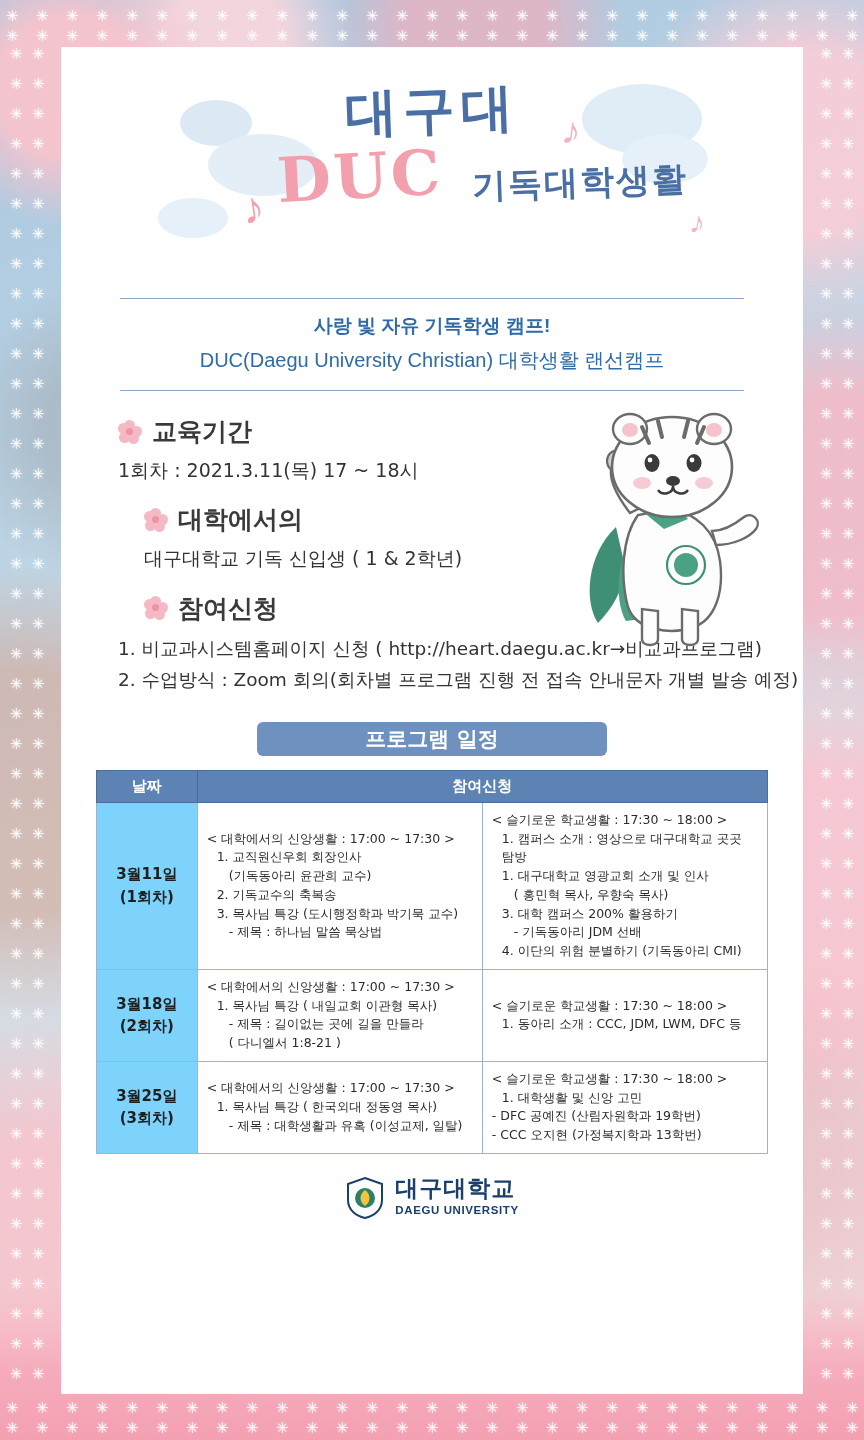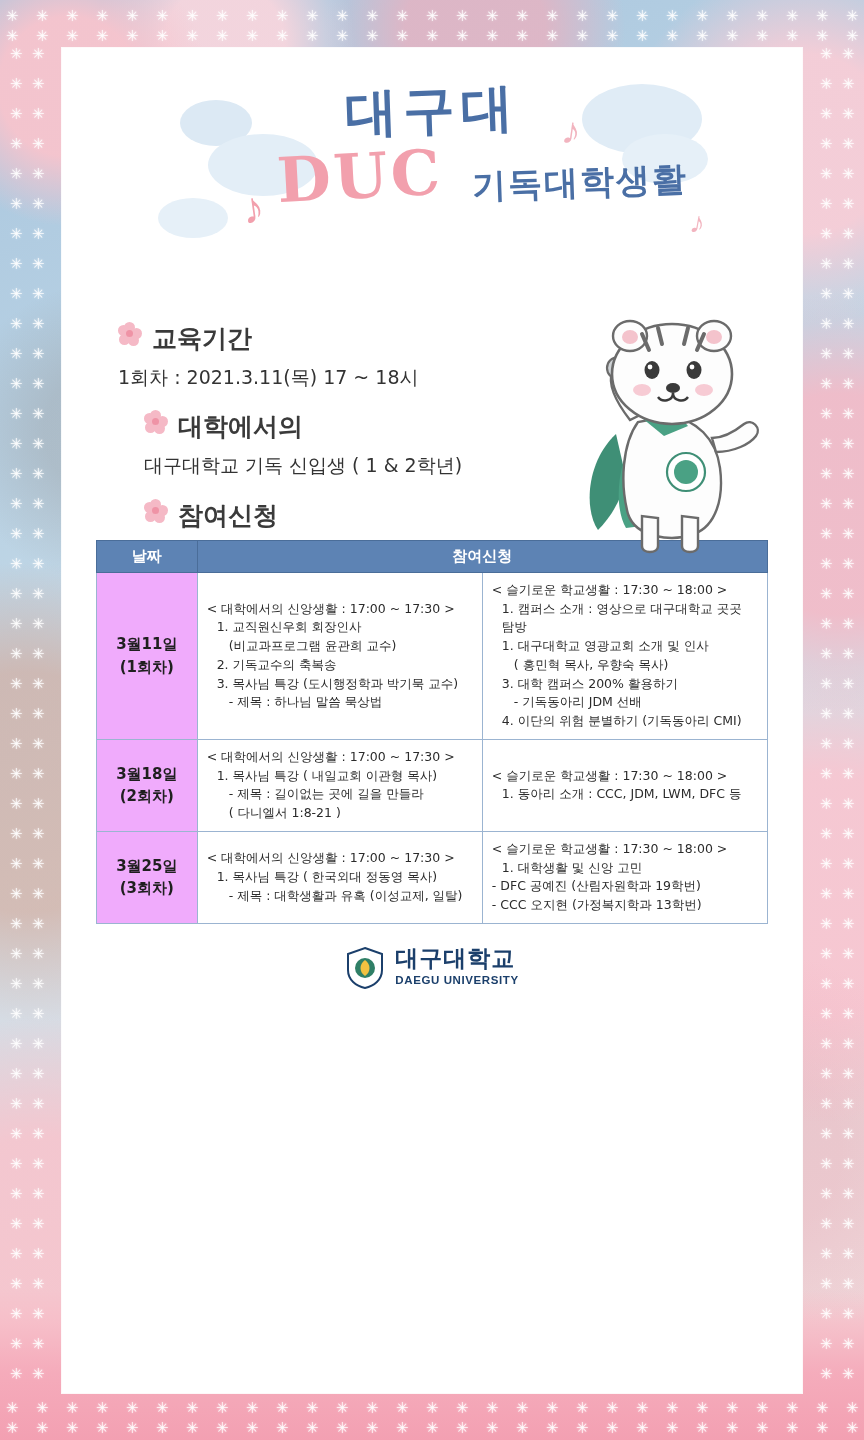--- a/index.html
+++ b/index.html
@@ -90,21 +90,21 @@
   #subtitle{
     margin:0 58px;padding:14px 0 16px;
     border-top:1.5px solid #8aa9c9;border-bottom:1.5px solid #8aa9c9;
     text-align:center;color:#2f5c94;
   }
   #subtitle .l1{font-size:19px;font-weight:700;color:#2f6ba8;margin-bottom:8px}
   #subtitle .l2{font-size:20px;color:#2f6ba8}
 
   
   #info{padding:24px 0 0 0;position:relative}
-  .sec-head{display:flex;align-items:flex-start;gap:10px;margin:0 0 8px 56px}
+  .sec-head{display:flex;align-items:center;gap:10px;margin:0 0 8px 56px}
   .sec-head.indent{margin-left:82px}
   .blossom{width:24px;height:24px;position:relative;flex:0 0 auto}
   .blossom i{position:absolute;width:11px;height:11px;border-radius:50%;background:#f5b9c6;display:block}
   .blossom i:nth-child(1){left:6px;top:0}
   .blossom i:nth-child(2){left:13px;top:6px}
   .blossom i:nth-child(3){left:10px;top:13px}
   .blossom i:nth-child(4){left:1px;top:12px}
   .blossom i:nth-child(5){left:0px;top:3px}
   .blossom b{position:absolute;left:8px;top:8px;width:7px;height:7px;border-radius:50%;background:#ef93a6}
   .sec-title{font-size:25px;font-weight:700;color:#3a3a3a;font-family:"DejaVu Sans",sans-serif}
@@ -120,21 +120,21 @@
     margin:26px auto 14px;width:350px;height:34px;border-radius:6px;
     background:#6f91bf;color:#fff;font-size:21px;font-weight:700;
     display:flex;align-items:center;justify-content:center;
     font-family:"DejaVu Sans",sans-serif;
   }
   table{border-collapse:collapse;margin:0 auto;width:672px;
         font-family:"DejaVu Sans",sans-serif;}
   th{background:#5d83b4;color:#fff;font-size:15px;font-weight:700;
      border:1px solid #4a6d99;padding:6px 4px;}
   td{border:1px solid #9bb4d1;vertical-align:middle;font-size:12.5px;color:#2b2b2b;line-height:1.5;padding:8px 9px;background:#fff}
-  td.date{width:86px;text-align:center;font-size:15px;font-weight:700;color:#1f1f1f;background:#f0abfc}
+  td.date{width:86px;text-align:center;font-size:15px;font-weight:700;color:#1f1f1f;background:#7dd3fc}
   td.colA{width:282px}
   td.colB{width:282px}
   .cell p{margin:0}
   .ind1{padding-left:10px}
   .ind2{padding-left:22px}
 
   
   #footerLogo{display:flex;align-items:center;justify-content:center;gap:10px;margin-top:22px}
   #footerLogo .shield{width:40px;height:44px;position:relative}
   #footerLogo .txt .ko{font-family:"DejaVu Sans",sans-serif;font-size:23px;font-weight:700;color:#1b3f6b;letter-spacing:1px;line-height:1}
@@ -466,20 +466,24 @@
 
     <div class="title-ko">대구대</div>
     <div class="title-duc">DUC</div>
     <div class="title-sub">기독대학생활</div>
 
     <div class="note n1">♪</div>
     <div class="note n2">♪</div>
     <div class="note n3">♪</div>
   </div>
 
+  <div id="subtitle">
+    <div class="l1">사랑 빛 자유 기독학생 캠프!</div>
+    <div class="l2">DUC(Daegu University Christian) 대학생활 랜선캠프</div>
+  </div>
 
   <div id="info">
 
     <div id="mascot">
       <svg viewBox="0 0 230 270" width="230" height="270">
 
         <path d="M70 132 C40 160 38 208 52 228 C66 214 76 196 80 176 Z" fill="#3f8f76"></path>
         <path d="M92 128 C70 160 68 206 80 226 L112 222 C100 190 100 156 104 132 Z" fill="#4aa184"></path>
 
         <path d="M92 120 C76 142 74 182 82 212 C90 236 126 240 148 232 C170 224 178 196 174 166 C170 136 150 118 124 114 Z" fill="#fdfdfd" stroke="#6b6b6b" stroke-width="2.4"></path>
@@ -557,41 +561,46 @@
       <span class="blossom">
           <i></i>
           <i></i>
           <i></i>
           <i></i>
           <i></i>
           <b></b>
         </span>
       <span class="sec-title">참여신청</span>
     </div>
+    <div class="apply-lines">
+      <div>1. 비교과시스템홈페이지 신청 ( http://heart.daegu.ac.kr→비교과프로그램)</div>
+      <div>2. 수업방식 : Zoom 회의(회차별 프로그램 진행 전 접속 안내문자 개별 발송 예정)</div>
+    </div>
   </div>
 
+  <div id="schedHeader">프로그램 일정</div>
 
   <table>
     <thead>
       <tr>
         <th>날짜</th>
         <th colspan="2">참여신청</th>
       </tr>
     </thead>
     <tbody>
 
       <tr>
         <td class="date">
           <div>3월11일</div>
           <div>(1회차)</div>
         </td>
         <td class="colA cell">
           <p>&lt; 대학에서의 신앙생활 : 17:00 ~ 17:30 &gt;</p>
           <p class="ind1">1. 교직원신우회 회장인사</p>
-          <p class="ind2">(비교과프로그램 윤관희 교수)</p>
+          <p class="ind2">(기독동아리 윤관희 교수)</p>
           <p class="ind1">2. 기독교수의 축복송</p>
           <p class="ind1">3. 목사님 특강 (도시행정학과 박기묵 교수)</p>
           <p class="ind2">- 제목 : 하나님 말씀 묵상법</p>
         </td>
         <td class="colB cell">
           <p>&lt; 슬기로운 학교생활 : 17:30 ~ 18:00 &gt;</p>
           <p class="ind1">1. 캠퍼스 소개 : 영상으로 대구대학교 곳곳 탐방</p>
           <p class="ind1">1. 대구대학교 영광교회 소개 및 인사</p>
           <p class="ind2">( 홍민혁 목사, 우향숙 목사)</p>
           <p class="ind1">3. 대학 캠퍼스 200% 활용하기</p>

